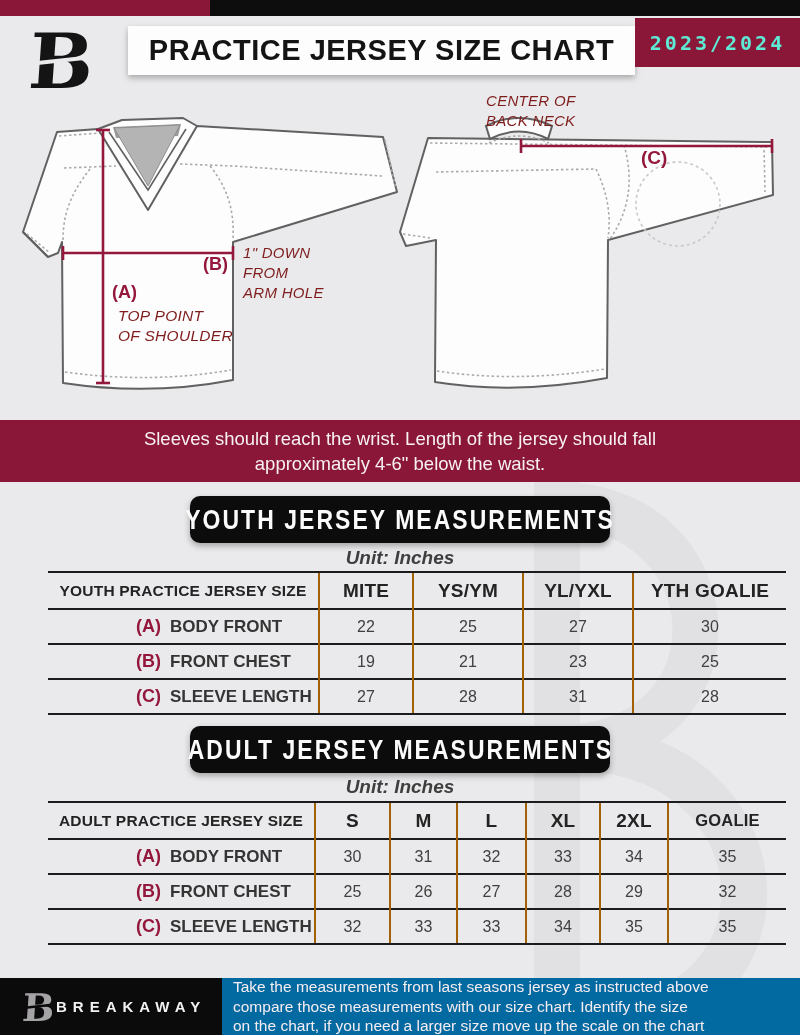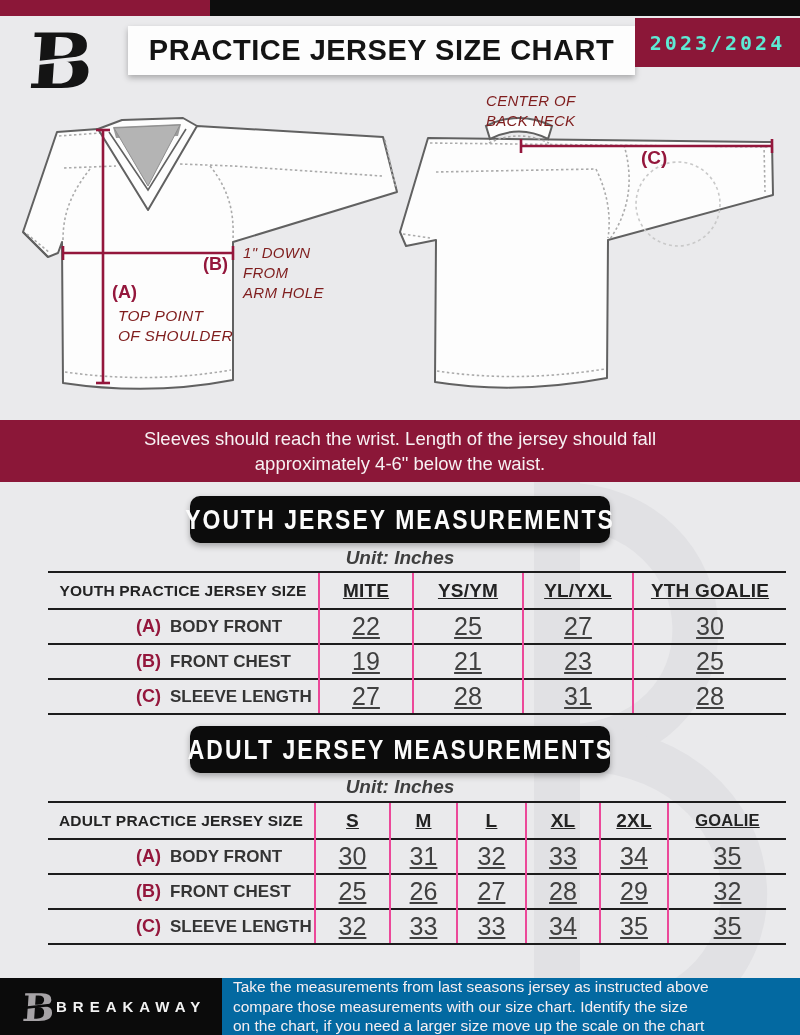--- a/index.html
+++ b/index.html
@@ -38,25 +38,25 @@
     display:flex;align-items:center;justify-content:center;z-index:2;box-shadow:0 3px 6px rgba(0,0,0,.3);}
   .section-banner span{display:inline-block;color:#fbfbfb;font-weight:bold;font-size:28px;letter-spacing:2.5px;
     white-space:nowrap;transform:scaleX(.82);}
   .unit-label{position:absolute;left:0;width:800px;text-align:center;font-style:italic;font-weight:bold;
     font-size:19px;color:#3e3e3e;z-index:2;}
 
   
   table.size-table{position:absolute;left:48px;width:738px;border-collapse:collapse;table-layout:fixed;z-index:2;}
   table.size-table th,table.size-table td{border-top:2px solid #1c1c1c;padding:0;vertical-align:middle;}
   table.size-table tr:last-child th,table.size-table tr:last-child td{border-bottom:2px solid #1c1c1c;}
-  table.size-table th+th,table.size-table td+td{border-left:2px solid #ec4899;text-decoration:underline;}
+  table.size-table th+th,table.size-table td+td{border-left:2px solid #a16207;}
   table.size-table th{height:37px;font-weight:bold;color:#232323;text-align:center;}
   table.size-table th.size-col-header{font-size:19px;letter-spacing:.2px;}
   table.size-table th.label-col-header{font-size:15.5px;font-weight:bold;letter-spacing:.2px;}
-  table.size-table td{height:35px;text-align:center;font-size:25px;color:#404040;}
+  table.size-table td{height:35px;text-align:center;font-size:16px;color:#404040;}
   table.size-table td.row-label{text-align:left;padding-left:88px;font-size:17px;color:#343434;font-weight:bold;}
   td.row-label .key{color:#94173c;font-weight:bold;font-size:18px;margin-right:9px;}
 
   
   .footer{position:absolute;left:0;top:978px;width:800px;height:57px;z-index:3;}
   .footer-black{position:absolute;left:0;top:0;width:222px;height:57px;background:#0b0b0b;
     display:flex;align-items:center;}
   .footer-brand{color:#f2f2f2;font-weight:bold;font-size:15px;letter-spacing:6px;margin-left:0;white-space:nowrap;}
   .footer-maroon{position:absolute;left:222px;top:0;width:648px;height:57px;background:#0369a1;
     display:flex;flex-direction:column;justify-content:center;padding-left:11px;}

